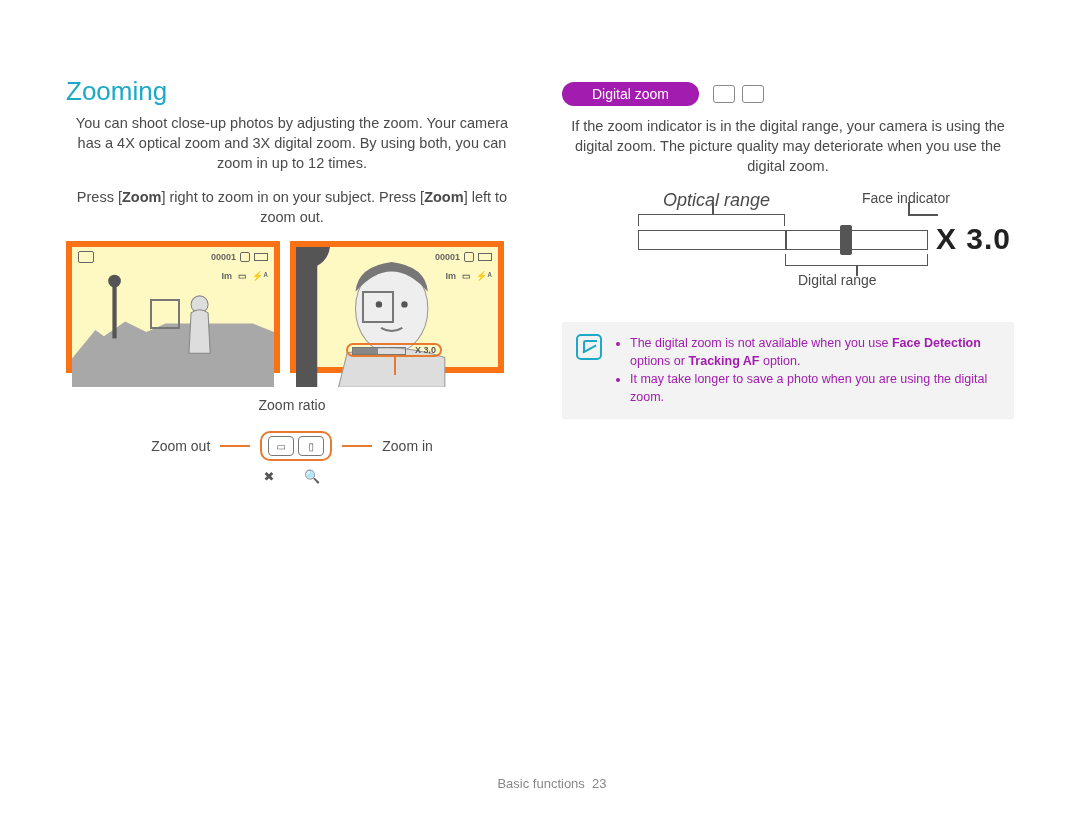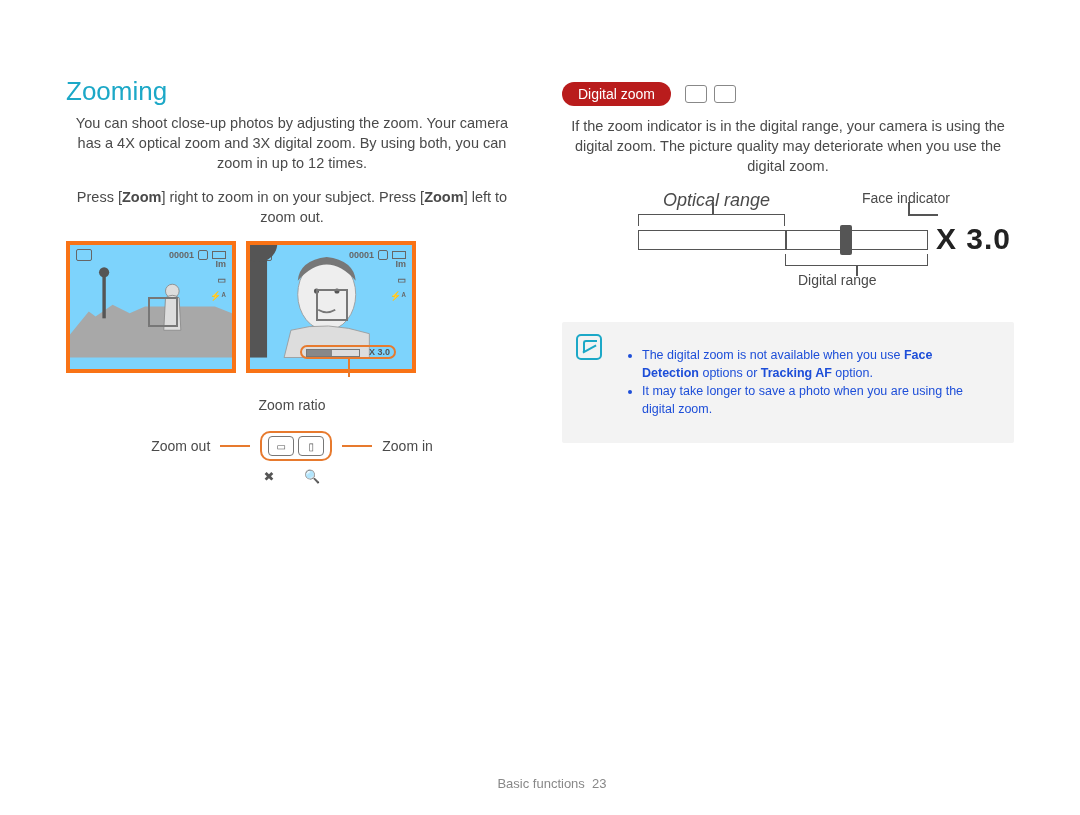--- a/index.html
+++ b/index.html
@@ -43,59 +43,59 @@
   }
   .body-text{
     font-size:14.5px;
     line-height:1.38;
     margin:0 0 14px 0;
     text-align:center;
   }
   .body-text b{font-weight:600;}
   .pill{
     display:inline-block;
-    background:#b91c1c;
+    background:#a21caf;
     color:#fff;
     border-radius:14px;
-    padding:4px 16px;
+    padding:4px 30px;
     font-size:14px;
     margin-right:8px;
     vertical-align:middle;
   }
   .mode-icon{
     display:inline-block;
     width:22px;height:18px;
     border:1.5px solid #888;
     border-radius:3px;
     margin-left:2px;
     vertical-align:middle;
     position:relative;
   }
   .screens{
     display:flex;
     gap:10px;
     margin-top:4px;
   }
   .screen{
-    width:170px;height:132px;
-    border:4px solid #f97316;
-    background:#7dd3fc;
+    width:214px;height:132px;
+    border:6px solid #f97316;
+    background:#fef9c3;
     position:relative;
   }
   .screen .topbar{
     position:absolute;top:4px;left:6px;right:6px;
     display:flex;justify-content:space-between;align-items:center;
     font-size:9px;font-weight:600;color:#666;
   }
   .topbar .ico{width:16px;height:12px;border:1.5px solid #666;border-radius:2px;}
   .topbar .right{display:flex;gap:4px;align-items:center;}
   .topbar .batt{width:14px;height:8px;border:1.5px solid #666;}
   .side-icons{
-    position:absolute;right:6px;top:14px;
-    display:flex;flex-direction:column;gap:6px;
+    position:absolute;right:6px;top:24px;
+    display:flex;flex-direction:row;gap:6px;
   }
   .side-icons span{
     font-size:9px;font-weight:700;color:#666;
     display:block;text-align:right;
   }
   .focus-box{
     position:absolute;
     border:2px solid #777;
   }
   .scene1 .focus-box{width:30px;height:30px;left:78px;top:52px;}
@@ -174,21 +174,21 @@
     position:relative;
   }
   .note-icon::before{
     content:"";position:absolute;left:4px;top:12px;width:15px;height:2px;background:var(--accent);
     transform:rotate(-28deg);
   }
   .note-icon::after{
     content:"";position:absolute;left:5px;top:4px;width:12px;height:10px;border:2px solid var(--accent);
     border-bottom:none;border-right:none;border-radius:3px 0 0 0;
   }
-  .note ul{margin:12px;padding-left:16px;font-size:12.5px;line-height:1.45;color:#1d4ed8;}
+  .note ul{margin:0;padding-left:16px;font-size:12.5px;line-height:1.45;color:#a21caf;}
   .note b{font-weight:600;}
   .footer{
     position:absolute;left:0;right:0;bottom:24px;
     text-align:center;font-size:13px;color:var(--text-light);margin-left:24px;
   }
 </style>
 </head>
 <body>
 
 <div class="page">

